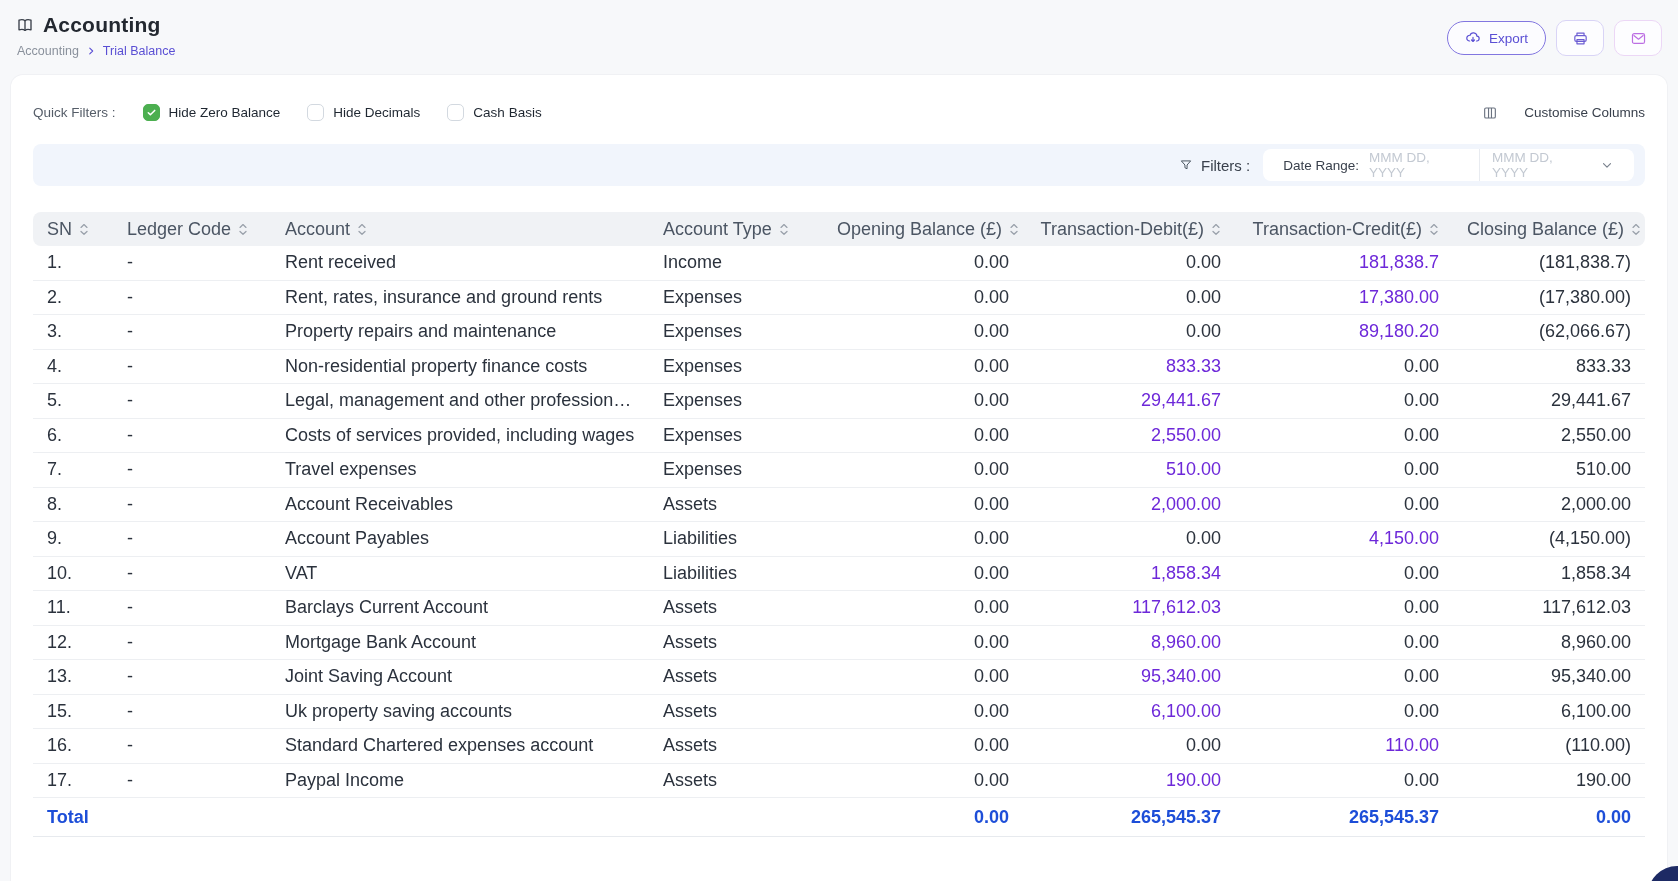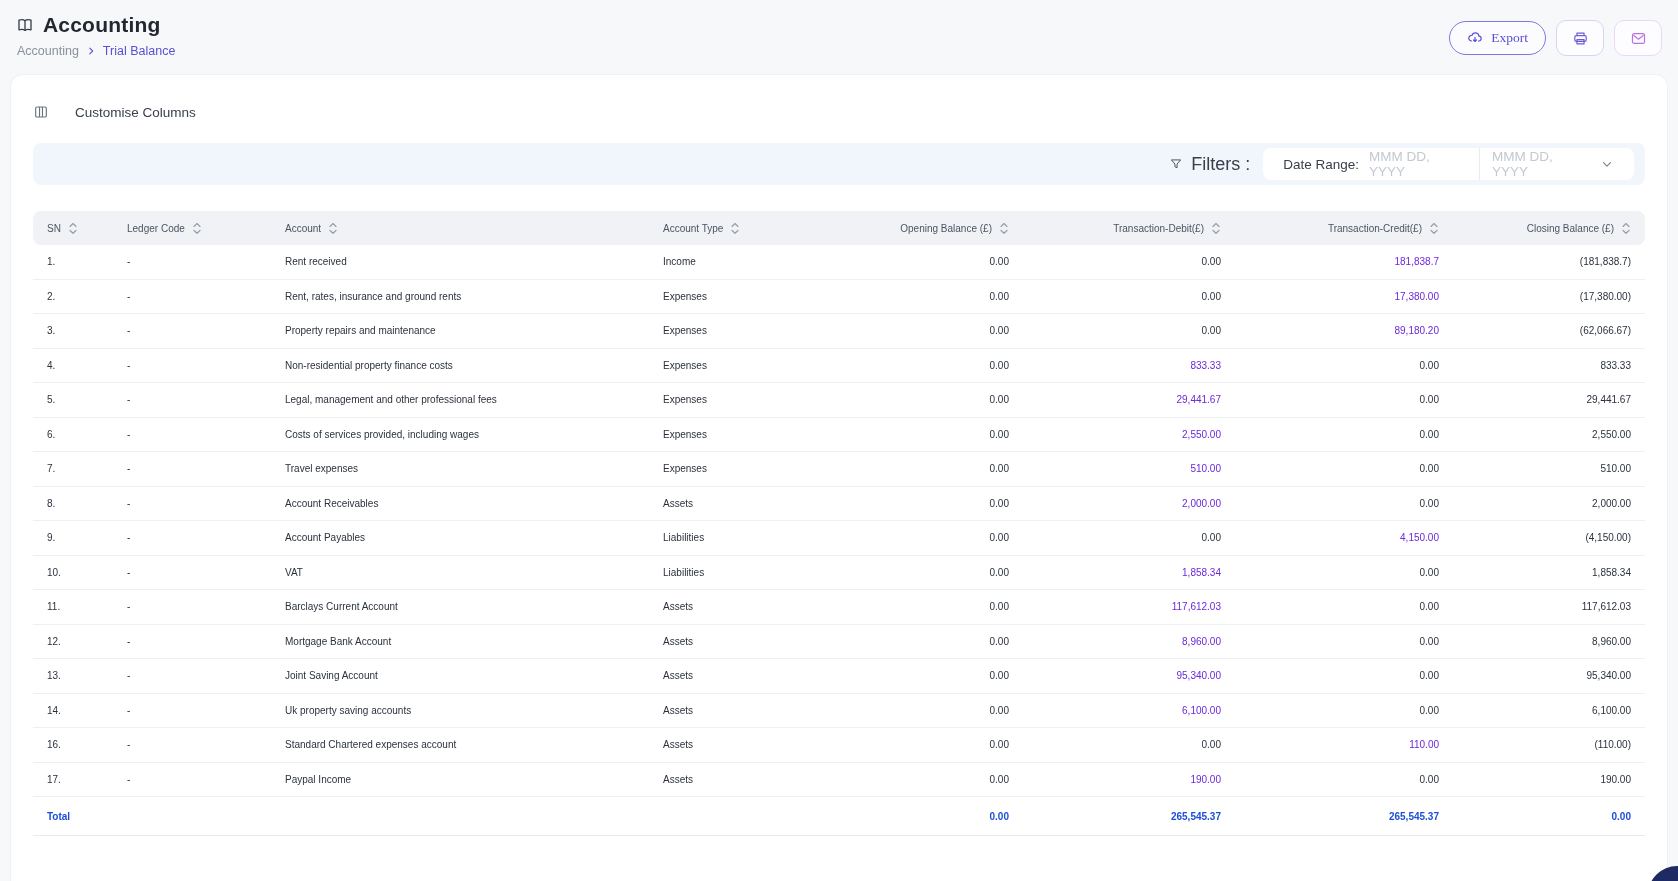--- a/index.html
+++ b/index.html
@@ -11,50 +11,50 @@
   }
   
   .topbar{display:flex;justify-content:space-between;align-items:flex-start;padding:13px 16px 0 16px;}
   .title-row{display:flex;align-items:center;gap:9px;}
   .page-title{font-size:21px;font-weight:700;color:#232830;letter-spacing:.2px;}
   .breadcrumb{margin-top:7px;margin-left:1px;font-size:12.5px;color:#8a919c;display:flex;align-items:center;gap:7px;}
   .breadcrumb .current{color:#5a4fd4;}
   .actions{display:flex;gap:10px;align-items:center;padding-top:7px;}
   .btn-export{display:inline-flex;align-items:center;gap:8px;height:34px;padding:0 17px;
     border:1px solid #8276e0;border-radius:17px;color:#5a4fd4;background:#fcfcff;
-    font-size:13.5px;font-family:Liberation Serif, serif;cursor:pointer;}
+    font-size:13.5px;font-family:Liberation Sans, sans-serif;cursor:pointer;}
   .icon-btn{width:46px;height:34px;border-radius:10px;display:inline-flex;align-items:center;justify-content:center;background:#fdfdff;cursor:pointer;}
   .icon-btn.print{border:1px solid #d9d4f6;color:#6c5dd3;}
   .icon-btn.mail{border:1px solid #ecd7f6;color:#bd6fe3;}
   
   .card{position:absolute;left:11px;right:11px;top:75px;height:860px;background:#fff;
     border-radius:12px;box-shadow:0 0 0 1px #f0f1f4;padding:0 22px;box-sizing:border-box;}
   
   .qf-row{display:flex;align-items:center;justify-content:space-between;padding-top:29px;}
   .qf-left{display:flex;align-items:center;gap:27px;font-size:13.5px;}
   .qf-label{color:#555d68;}
   .qf-item{display:flex;align-items:center;gap:9px;color:#1f2731;cursor:pointer;}
   .checkbox{width:17px;height:17px;border-radius:5px;border:1px solid #d3d9e0;background:#fff;box-sizing:border-box;
     display:inline-flex;align-items:center;justify-content:center;flex:0 0 auto;}
   .checkbox.checked{background:#4caf50;border-color:#4caf50;}
   .customise{display:flex;align-items:center;gap:26px;font-size:13.5px;color:#39404c;cursor:pointer;}
   
   .filters-bar{margin-top:23px;height:42px;background:#f1f5fc;border-radius:8px;
     display:flex;align-items:center;justify-content:flex-end;padding:0 11px;gap:13px;box-sizing:border-box;}
-  .filters-label{display:flex;align-items:center;gap:8px;color:#39404c;font-size:18px;}
+  .filters-label{display:flex;align-items:center;gap:8px;color:#39404c;font-size:15px;}
   .date-box{background:#fff;border-radius:8px;height:32px;display:flex;align-items:stretch;
     padding:0 20px;font-size:13.5px;overflow:hidden;}
   .date-box > *{display:flex;align-items:center;}
   .date-range-label{color:#39404c;padding-right:10px;}
   .date-input{color:#c3c9d2;width:98px;cursor:text;}
   .date-divider{width:1px;background:#e8ebf0;margin:0 12px;}
   .date-chevron{padding-left:10px;cursor:pointer;}
   
   .table-wrap{margin-top:26px;}
-  table{width:100%;border-collapse:collapse;table-layout:fixed;font-size:10px;}
+  table{width:100%;border-collapse:collapse;table-layout:fixed;font-size:18px;}
   thead th{background:#f0f2f5;height:34px;font-weight:400;color:#4b5563;text-align:left;
     padding:0 14px;cursor:pointer;}
   thead th:first-child{border-radius:8px 0 0 8px;}
   thead th:last-child{border-radius:0 8px 8px 0;}
   .th-inner{display:inline-flex;align-items:center;gap:7px;white-space:nowrap;}
   th.num,td.num{text-align:right;}
   tbody td{height:33.5px;border-bottom:1px solid #edeff2;padding:0 14px;color:#2b323d;
     white-space:nowrap;overflow:hidden;text-overflow:ellipsis;}
   td.amount-link{color:#6d28d9;cursor:pointer;}
   tfoot td{height:38px;padding:0 14px;font-weight:700;color:#1d4ed8;border-bottom:1px solid #e7eaee;}
@@ -113,20 +113,41 @@
             <path d="m5 7.5 7 5.5 7-5.5"></path>
         </svg>
       </span>
     </span>
   </div>
 </div>
 
 <div class="card">
 
   <div class="qf-row">
+    <div class="qf-left">
+      <span class="qf-label">Quick Filters :</span>
+      <div style="display:flex;gap:27px;">
+          <div class="qf-item">
+            <span class="checkbox checked">
+              <svg width="11" height="11" viewBox="0 0 24 24" fill="none" stroke="#fff" stroke-width="3.4" stroke-linecap="round" stroke-linejoin="round">
+                <path d="m5 12.5 4.5 4.5L19 7.5"></path>
+              </svg>
+            </span>
+            <span>Hide Zero Balance</span>
+          </div>
+          <div class="qf-item">
+            <span class="checkbox"></span>
+            <span>Hide Decimals</span>
+          </div>
+          <div class="qf-item">
+            <span class="checkbox"></span>
+            <span>Cash Basis</span>
+          </div>
+        </div>
+    </div>
     <div class="customise">
       <span>
         <svg width="16" height="16" viewBox="0 0 24 24" fill="none" stroke="#6a7280" stroke-width="1.7">
           <rect x="4" y="4.5" width="16" height="15" rx="2"></rect>
             <path d="M9.8 4.5v15M14.2 4.5v15"></path>
         </svg>
       </span>
       <span>Customise Columns</span>
     </div>
   </div>
@@ -350,21 +371,21 @@
             <td class="">13.</td>
             <td class="">-</td>
             <td class="">Joint Saving Account</td>
             <td class="">Assets</td>
             <td class="num">0.00</td>
             <td class="num amount-link">95,340.00</td>
             <td class="num">0.00</td>
             <td class="num">95,340.00</td>
           </tr>
           <tr>
-            <td class="">14.</td>
+            <td class="">15.</td>
             <td class="">-</td>
             <td class="">Uk property saving accounts</td>
             <td class="">Assets</td>
             <td class="num">0.00</td>
             <td class="num amount-link">6,100.00</td>
             <td class="num">0.00</td>
             <td class="num">6,100.00</td>
           </tr>
           <tr>
             <td class="">16.</td>

